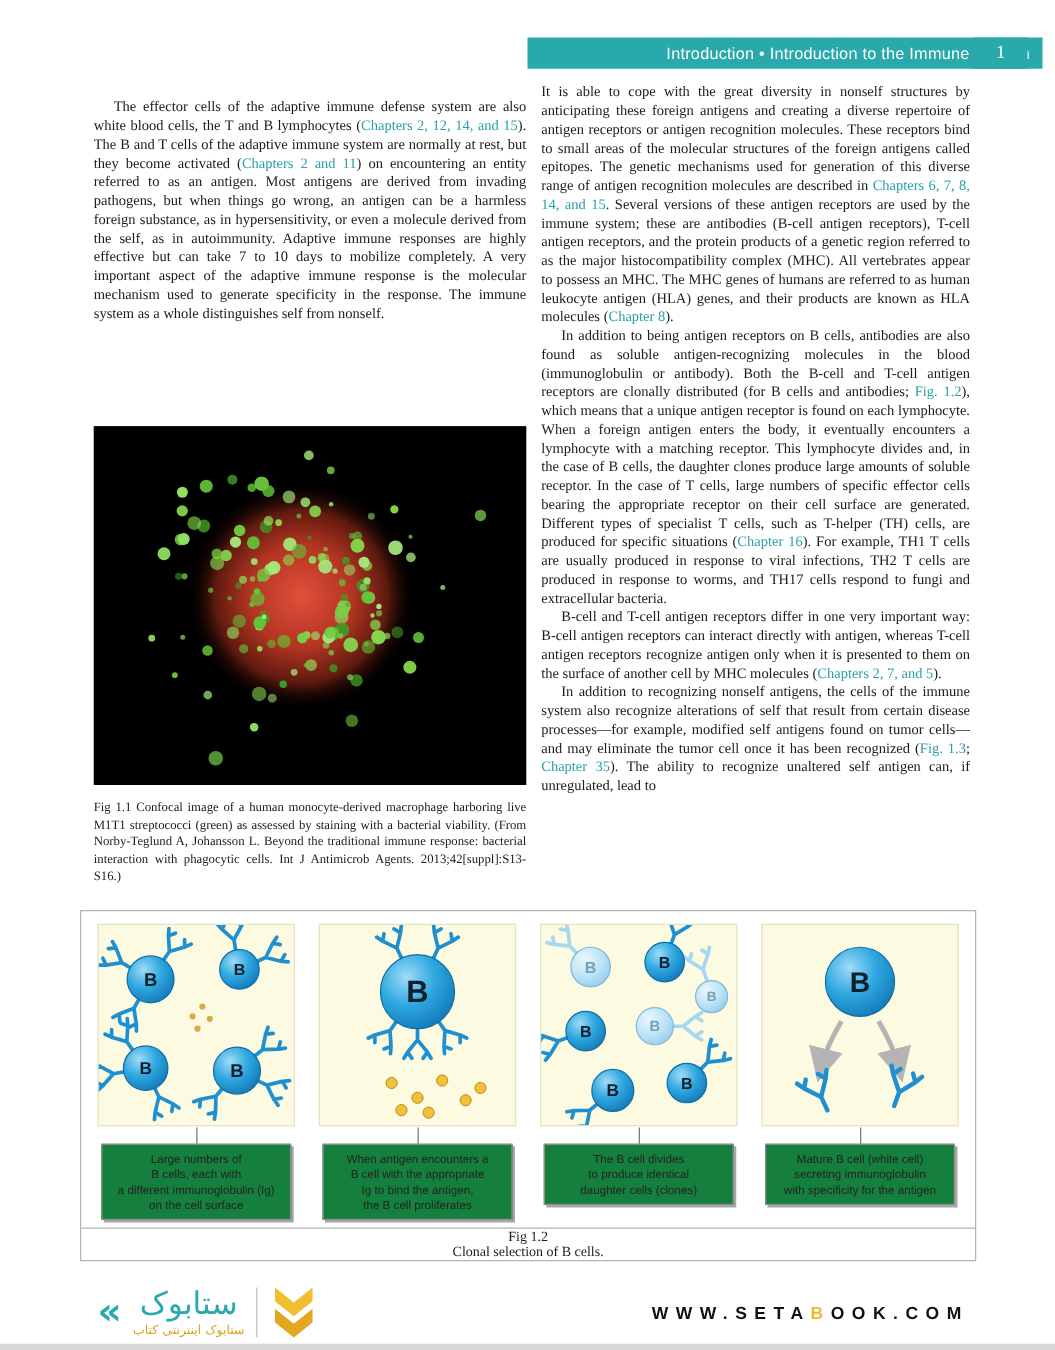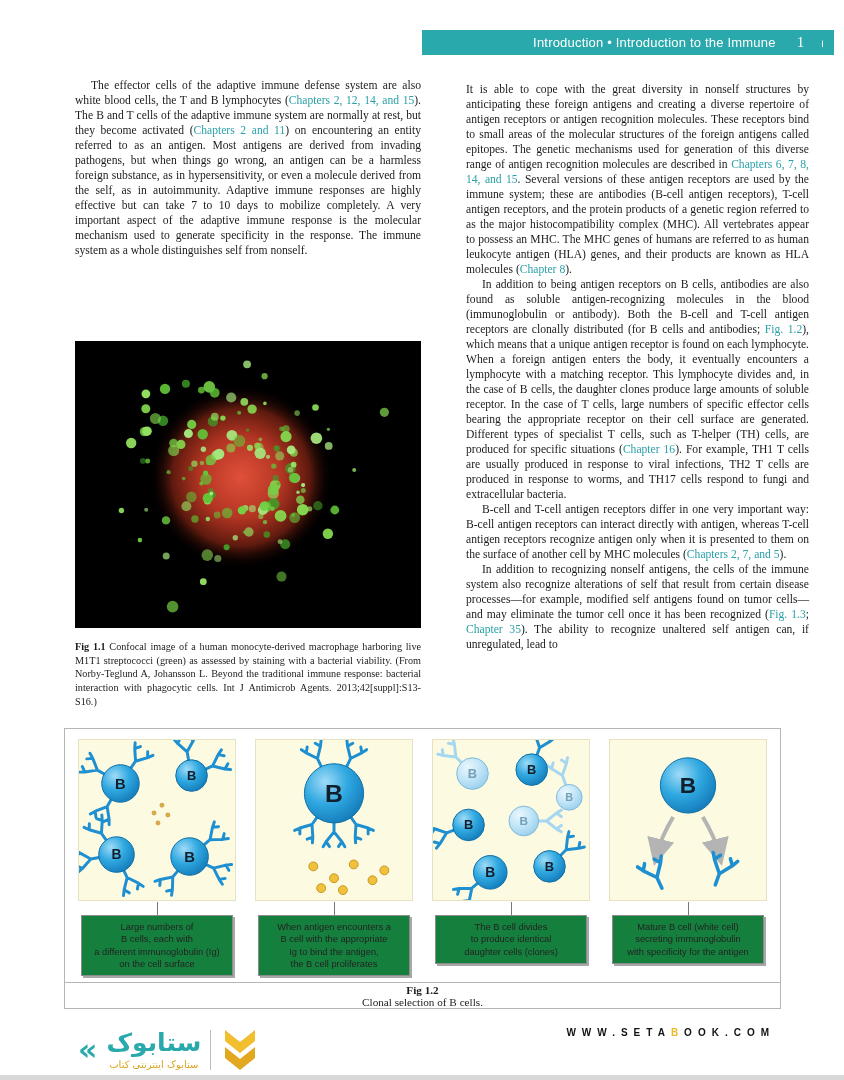--- a/index.html
+++ b/index.html
@@ -17,28 +17,28 @@
     padding-right:10px; box-sizing:border-box;
   }
   .page-num-box {
     position:absolute; top:30px; left:779px; width:43px; height:25px;
     background:#2AA9AC; color:#fff;
     display:flex; align-items:center; justify-content:center;
     font-family:"Liberation Serif", serif; font-size:15px;
   }
   
   .col-left  { position:absolute; left:75px;  top:78px; width:346px; }
-  .col-right { position:absolute; left:433px; top:82px; width:343px;margin-left:33px; }
+  .col-right { position:absolute; left:433px; top:66px; width:343px; }
   .body-text {
     margin:0; font-size:11.6px; line-height:1.295; text-align:justify;
   }
   .indent { text-indent:16px; }
   .seg-link   { color:#2AA0A8; }
   .seg-italic { }
-  .seg-bold   { font-weight:bold; }
+  .seg-bold   { font-weight:normal; }
   .seg-accent { color:#EFBA2A; }
   
   .fig1 {
     position:absolute; left:75px; top:341px; width:346px; height:287px;
     background:#000;
   }
   .fig1 svg { display:block; }
   .fig1-caption {
     position:absolute; left:75px; top:640px; width:346px;
     font-size:10.2px; line-height:1.34; text-align:justify;
@@ -73,27 +73,27 @@
   }
   .cell-label { font-family:"Liberation Sans", sans-serif; font-weight:bold; fill:#101f2b; }
   .cell-label-light { font-family:"Liberation Sans", sans-serif; font-weight:bold; fill:#74a0b8; }
   
   .footer-right { position:absolute; right:69px; top:1026px; text-align:right; }
   .store-name {
     font-family:"DejaVu Sans", sans-serif; direction:rtl;
     font-size:16.5px; font-weight:bold; color:#141414;
   }
   .website {
-    margin-top:1px; font-family:"Liberation Sans", sans-serif;
-    font-size:10px; font-weight:bold; letter-spacing:6px; color:#111;
+    margin-top:16px; font-family:"Liberation Sans", sans-serif;
+    font-size:14px; font-weight:bold; letter-spacing:6px; color:#111;
   }
   .footer-left { position:absolute; left:78px; top:1027px; display:flex; align-items:center; gap:9px; }
   .logo-mark { color:#2AA9AC; font-family:"DejaVu Sans", sans-serif; font-size:30px; font-weight:bold; line-height:1; }
   .logo-text-col { display:flex; flex-direction:column; align-items:center; }
-  .logo-text { color:#2AA9AC; font-family:"DejaVu Sans", sans-serif; direction:rtl; font-size:25px; font-weight:bold; line-height:1.05; }
+  .logo-text { color:#2AA9AC; font-family:"DejaVu Sans", sans-serif; direction:rtl; font-size:25px; font-weight:normal; line-height:1.05; }
   .logo-subtext { color:#D9A51F; font-family:"DejaVu Sans", sans-serif; direction:rtl; font-size:10px; margin-top:3px; }
   .logo-divider { width:1px; height:40px; background:#bdbdbd; }
   .page-bottom-strip { position:absolute; left:0; right:0; bottom:0; height:5px; background:#d8d8d8; }
 </style>
 </head>
 <body>
 
 <div class="page">
 
   <div class="header-bar">

